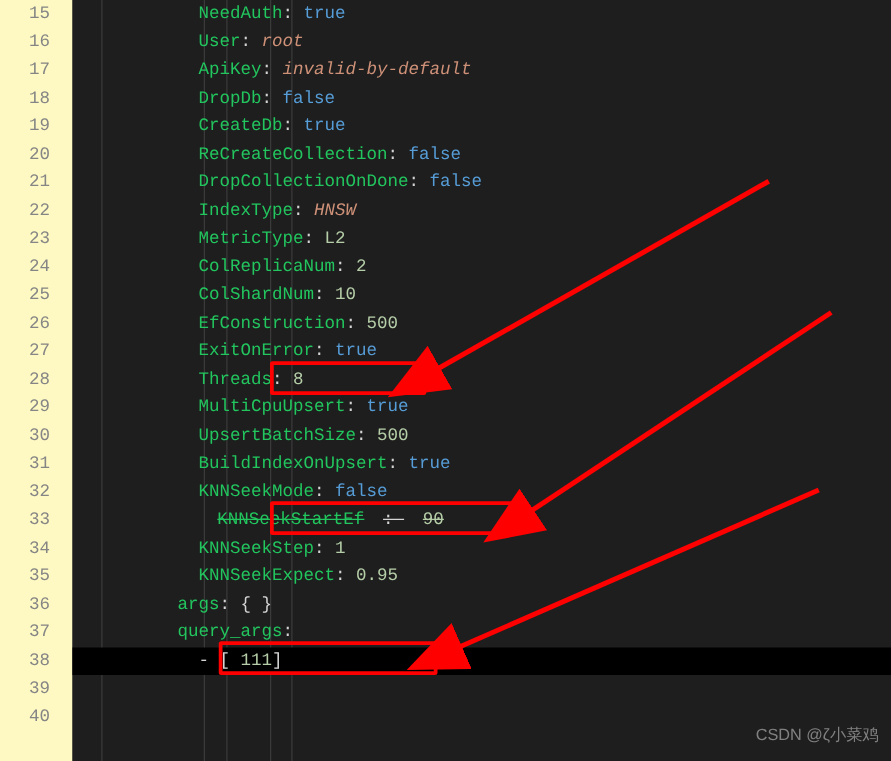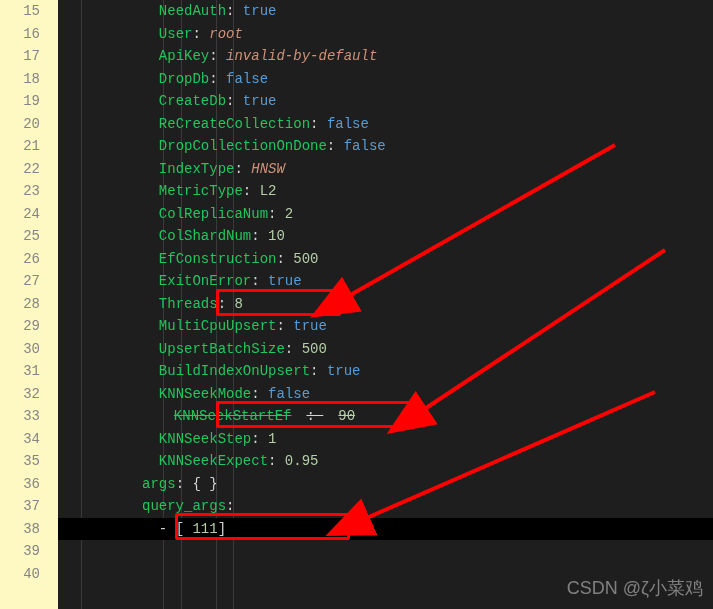--- a/index.html
+++ b/index.html
@@ -57,21 +57,21 @@
     position: absolute;
     border: 3px solid #ff0000;
     pointer-events: none;
     border-radius: 2px;
   }
   .watermark {
     position: absolute;
     bottom: 10px;
     right: 10px;
     color: #aaaaaa;
-    font-size: 18px;
+    font-size: 13px;
     font-family: sans-serif;
     opacity: 0.7;
   }
 </style>
 </head>
 <body>
 
 <div class="editor">
   <div class="gutter" id="gutter">
       <div>15</div>

